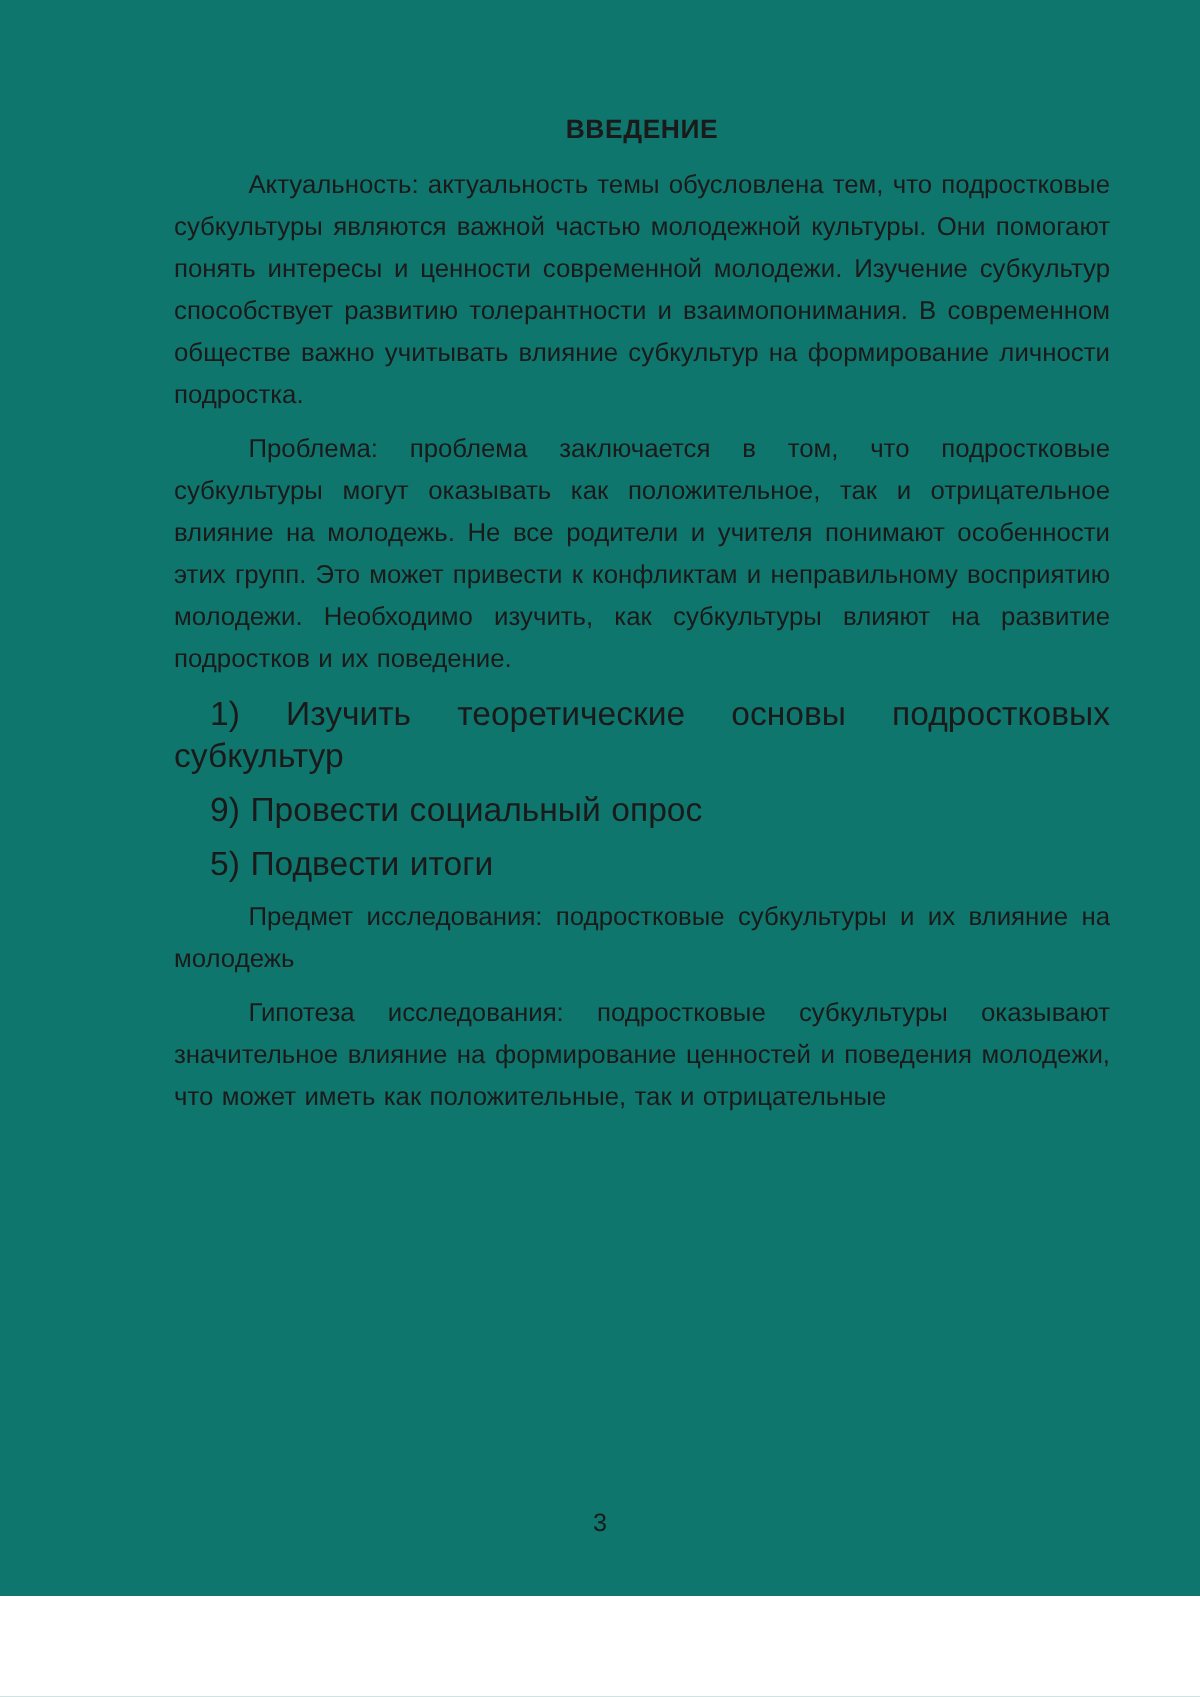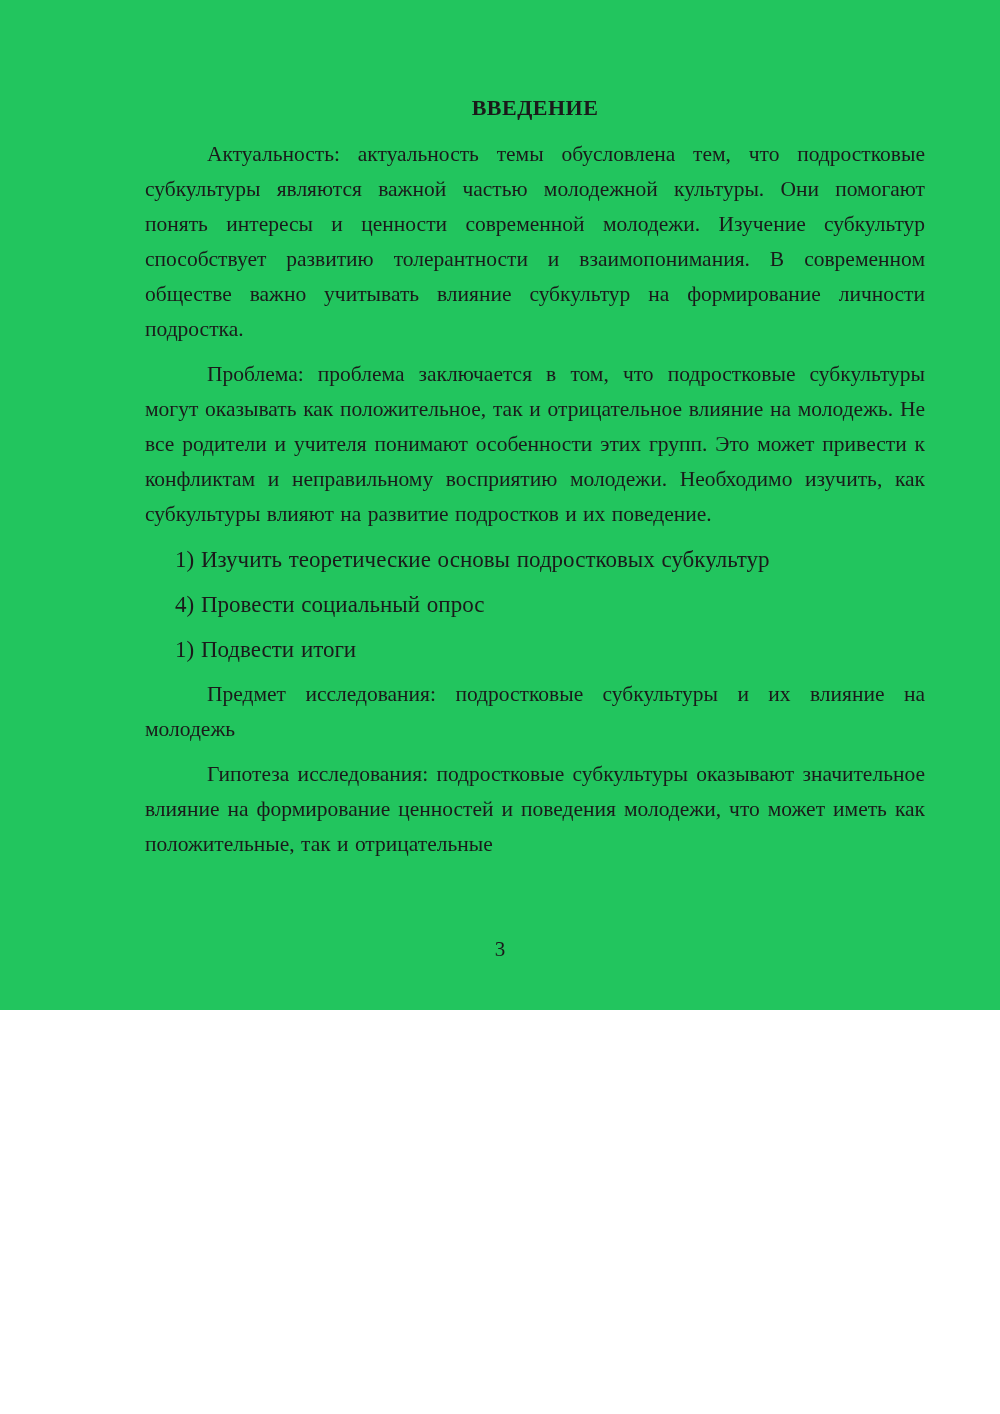--- a/index.html
+++ b/index.html
@@ -3,24 +3,24 @@
 <meta charset="utf-8">
 <style>
   html, body {
     margin: 0;
     padding: 0;
     background: #ffffff;
   }
   .page {
     position: relative;
     width: 1000px;
-    height: 1010px;
+    height: 1330px;
     margin: 0 auto;
-    background: #22c55e;
-    font-family: Liberation Serif, serif;
+    background: #0f766e;
+    font-family: Liberation Sans, sans-serif;
     color: #1a1a1a;
     box-sizing: border-box;
     padding: 95px 75px 60px 145px;
     overflow: hidden;
   }
   .doc-title {
     text-align: center;
     font-weight: bold;
     font-size: 22px;
     letter-spacing: 0.5px;
@@ -28,21 +28,21 @@
   }
   .para {
     font-size: 21.5px;
     line-height: 35px;
     text-align: justify;
     text-indent: 62px;
     margin: 0 0 10px 0;
     word-spacing: 1px;
   }
   .list-item {
-    font-size: 23px;
+    font-size: 28px;
     line-height: 35px;
     text-align: justify;
     text-indent: 30px;
     margin: 0 0 10px 0;
     word-spacing: 1px;
   }
   .page-number {
     position: absolute;
     bottom: 48px;
     left: 0;
@@ -62,23 +62,23 @@
   <p class="para">Актуальность: актуальность темы обусловлена тем, что подростковые субкультуры являются важной частью молодежной культуры. Они помогают понять интересы и ценности современной молодежи. Изучение субкультур способствует развитию толерантности и взаимопонимания. В современном обществе важно учитывать влияние субкультур на формирование личности подростка.</p>
 
   <p class="para">Проблема: проблема заключается в том, что подростковые субкультуры могут оказывать как положительное, так и отрицательное влияние на молодежь. Не все родители и учителя понимают особенности этих групп. Это может привести к конфликтам и неправильному восприятию молодежи. Необходимо изучить, как субкультуры влияют на развитие подростков и их поведение.</p>
 
 
 
   <p class="list-item">1) Изучить теоретические основы подростковых субкультур</p>
 
 
 
-  <p class="list-item">4) Провести социальный опрос</p>
+  <p class="list-item">9) Провести социальный опрос</p>
 
-  <p class="list-item">1) Подвести итоги</p>
+  <p class="list-item">5) Подвести итоги</p>
 
 
   <p class="para">Предмет исследования: подростковые субкультуры и их влияние на молодежь</p>
 
   <p class="para">Гипотеза исследования: подростковые субкультуры оказывают значительное влияние на формирование ценностей и поведения молодежи, что может иметь как положительные, так и отрицательные</p>
 
   <div class="page-number">3</div>
 
 </div>
 

